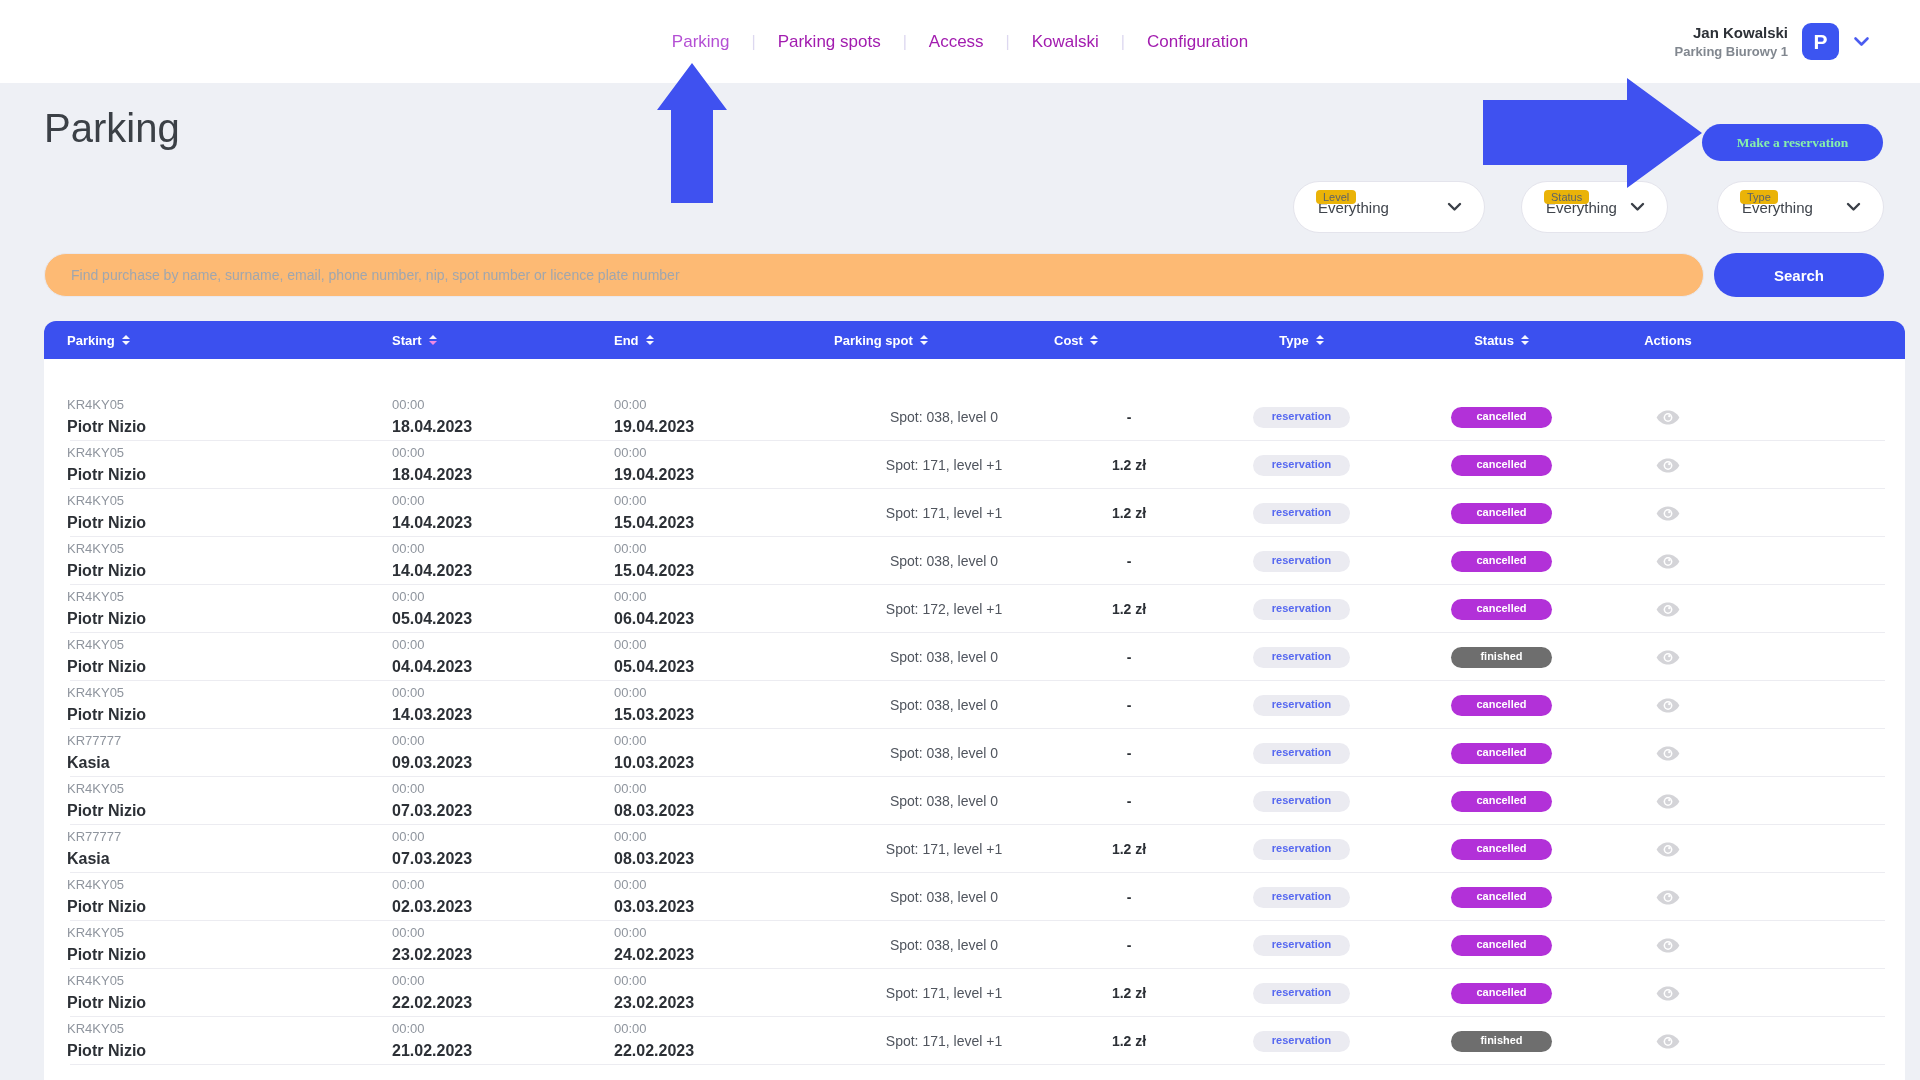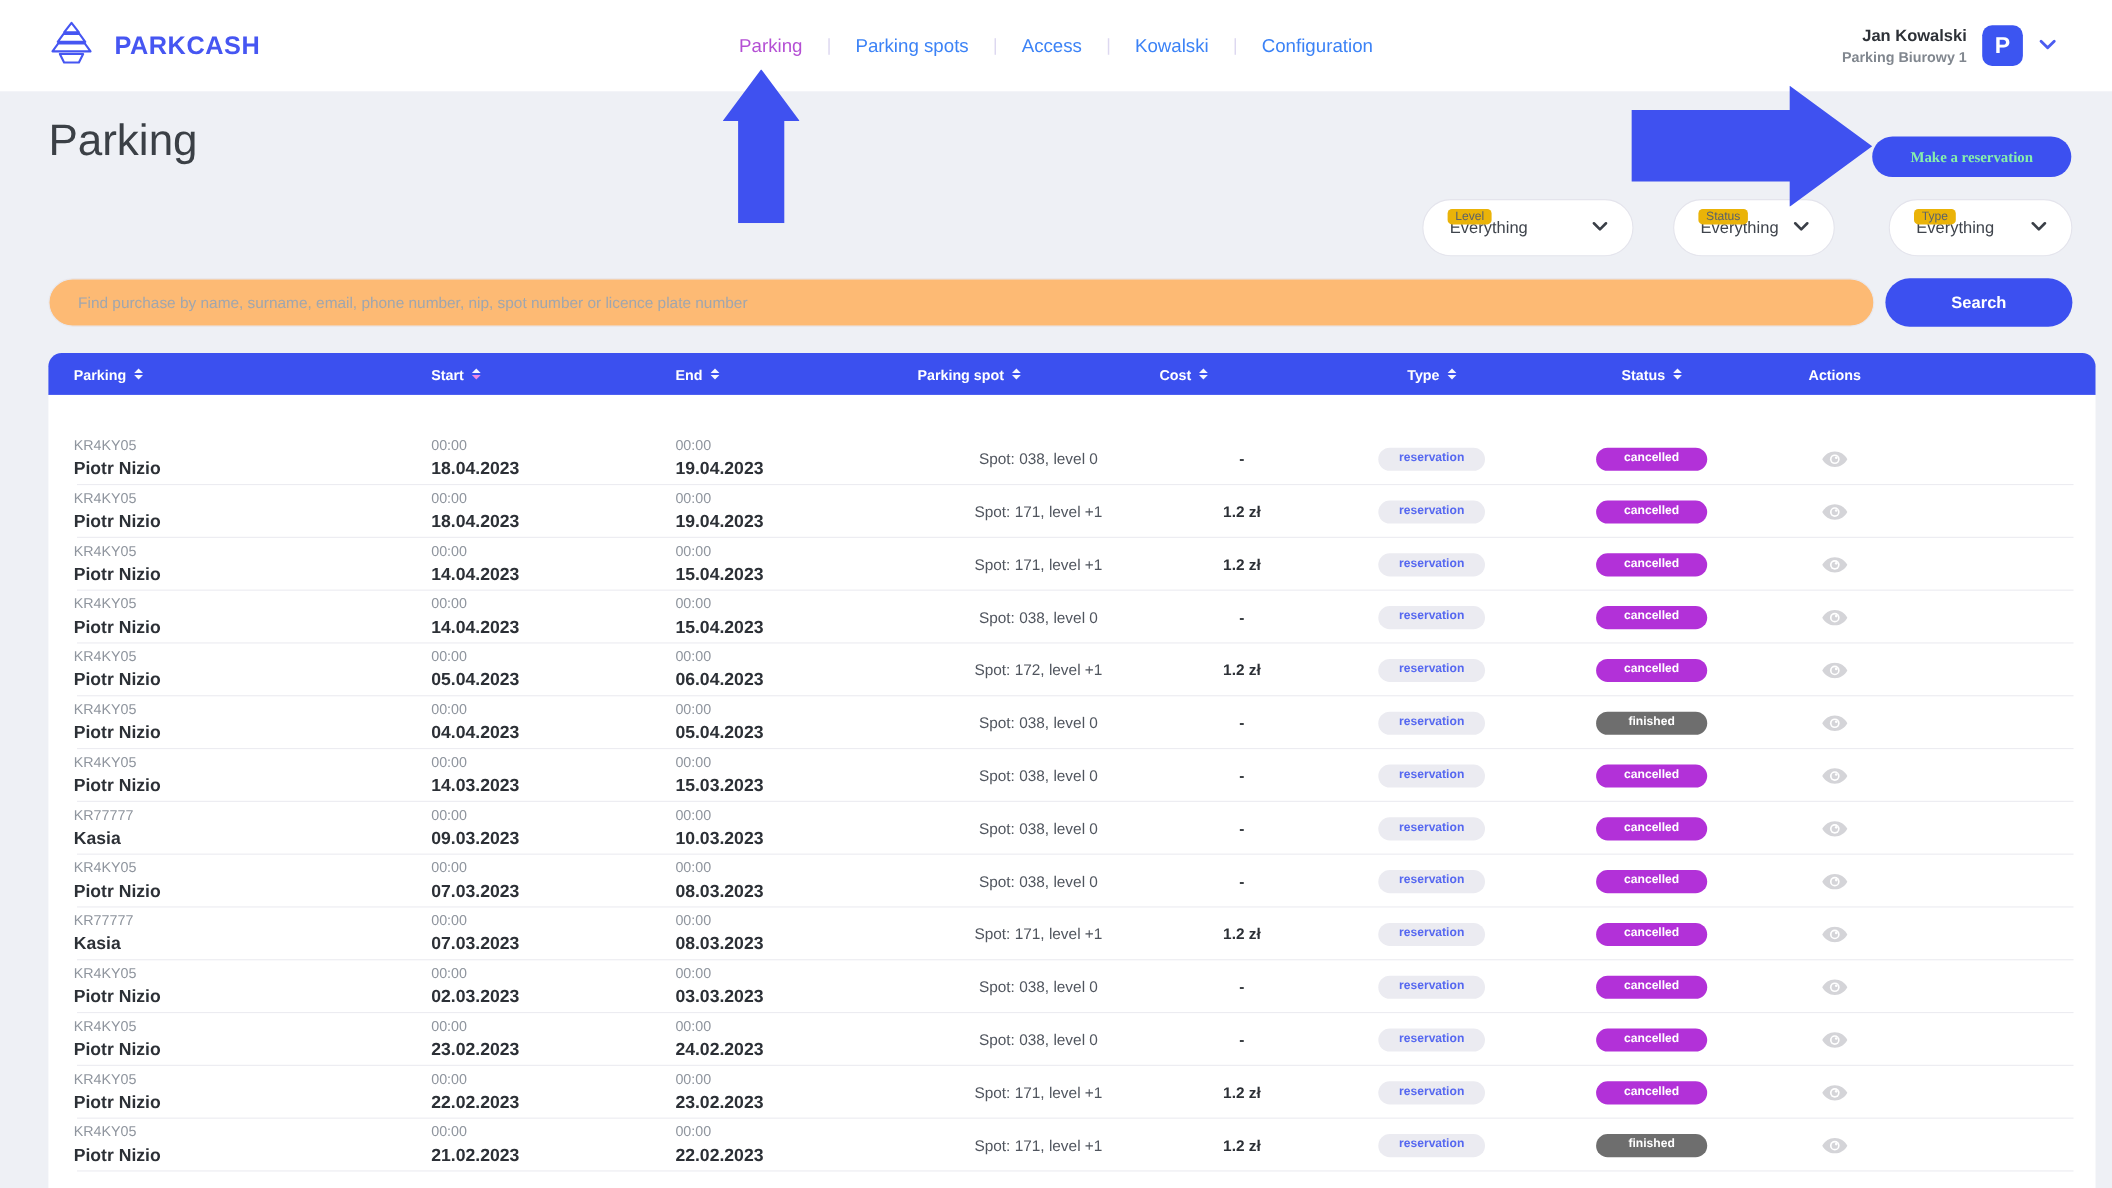--- a/index.html
+++ b/index.html
@@ -8,21 +8,21 @@
     font-family:"Liberation Sans","DejaVu Sans",sans-serif;
     background:#eef0f5; position:relative; color:#2d3137;
   }
 
   
   .topbar { position:absolute; top:0; left:0; width:1920px; height:83px; background:#ffffff; z-index:5; }
   .brand { position:absolute; left:40px; top:0; height:83px; display:flex; align-items:center; gap:14px; }
   .brand-name { font-size:23px; font-weight:bold; color:#4656f2; letter-spacing:.5px; }
 
   .nav { position:absolute; left:0; right:0; top:0; height:83px; display:flex; align-items:center; justify-content:center; gap:0; }
-  .nav a { text-decoration:none; font-size:17px; color:#3b82f6; padding:0 2px; }
+  .nav a { text-decoration:none; font-size:17px; color:#a21caf; padding:0 2px; }
   .nav a.active { color:#b44fd4; }
   .nav .sep { color:#ddd8f0; margin:0 20px; font-size:16px; }
 
   .userbox { position:absolute; right:50px; top:0; height:83px; display:flex; align-items:center; gap:14px; }
   .usertext { text-align:right; line-height:1.35; }
   .username { font-size:15px; font-weight:bold; color:#2d3137; }
   .usersub  { font-size:13px; font-weight:bold; color:#81878f; }
   .avatar { width:37px; height:37px; border-radius:9px; background:#3c55f1; color:#fff;
             display:flex; align-items:center; justify-content:center; font-size:21px; font-weight:bold; }
 
@@ -88,31 +88,20 @@
   
   .arrow-up { position:absolute; left:657px; top:63px; width:70px; height:140px; background:#3f51f0; z-index:40;
               clip-path:polygon(50% 0%,100% 33.5%,80% 33.5%,80% 100%,20% 100%,20% 33.5%,0% 33.5%); }
   .arrow-right { position:absolute; left:1483px; top:78px; width:219px; height:110px; background:#3f51f0; z-index:40;
               clip-path:polygon(0% 20%,65.75% 20%,65.75% 0%,100% 50%,65.75% 100%,65.75% 79%,0% 79%); }
 </style>
 </head>
 <body>
 
 <header class="topbar">
-  <div class="brand">
-    <span>
-      <svg width="50" height="44" viewBox="0 0 52 44" fill="none" stroke="#4656f2" stroke-width="2" stroke-linejoin="round">
-        <path d="M19 12 L26 3 L33 12 Z"></path>
-        <path d="M13 21 L18.5 13.5 H33.5 L39 21 Z"></path>
-        <path d="M8 30 L13.5 22.5 H38.5 L44 30 Z"></path>
-        <path d="M15 32.5 H37 L33 40.5 H19 Z"></path>
-      </svg>
-    </span>
-    <span class="brand-name">PARKCASH</span>
-  </div>
 
   <nav class="nav">
       <a href="#" class="active">Parking</a>
       <span class="sep">|</span>
       <a href="#" class="">Parking spots</a>
       <span class="sep">|</span>
       <a href="#" class="">Access</a>
       <span class="sep">|</span>
       <a href="#" class="">Kowalski</a>
       <span class="sep">|</span>

